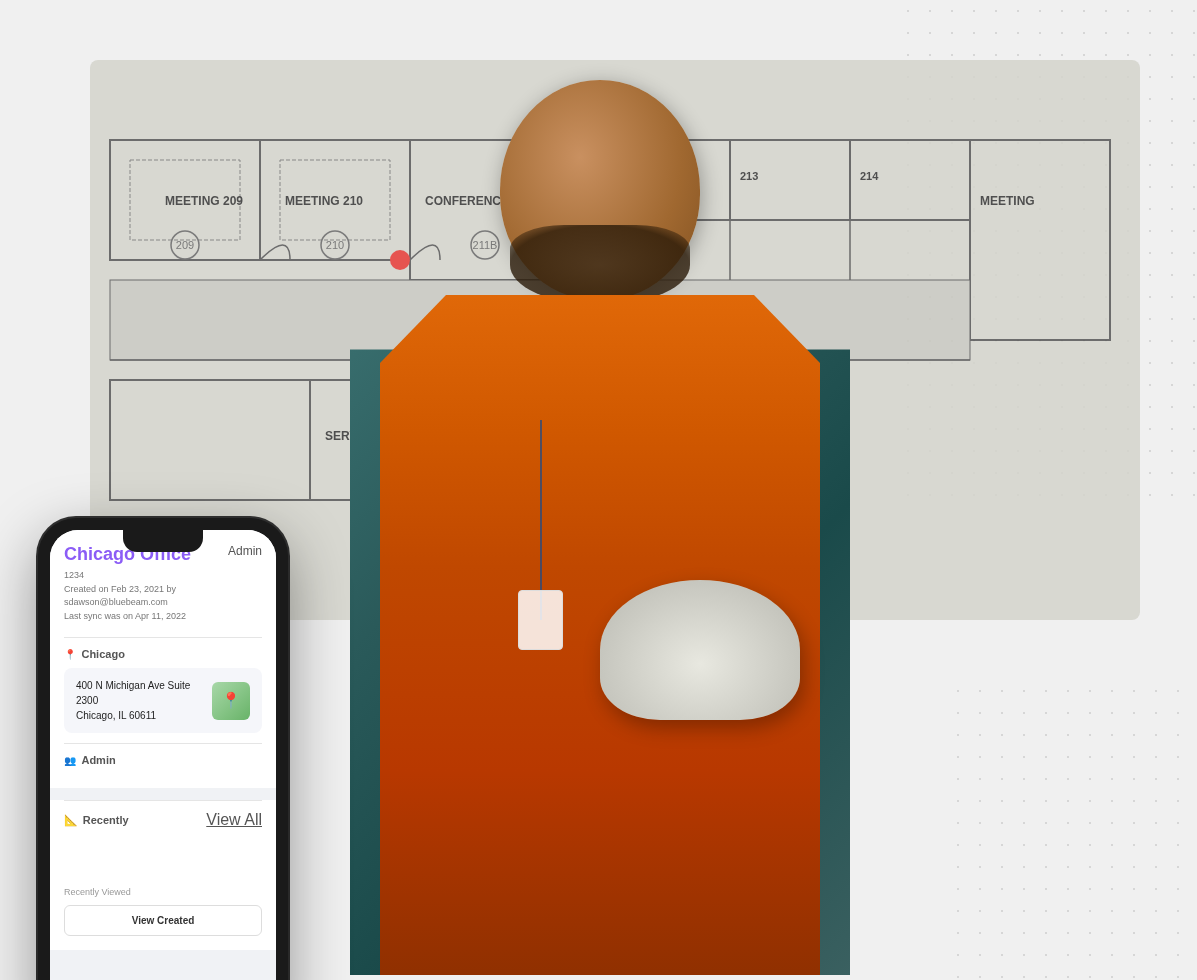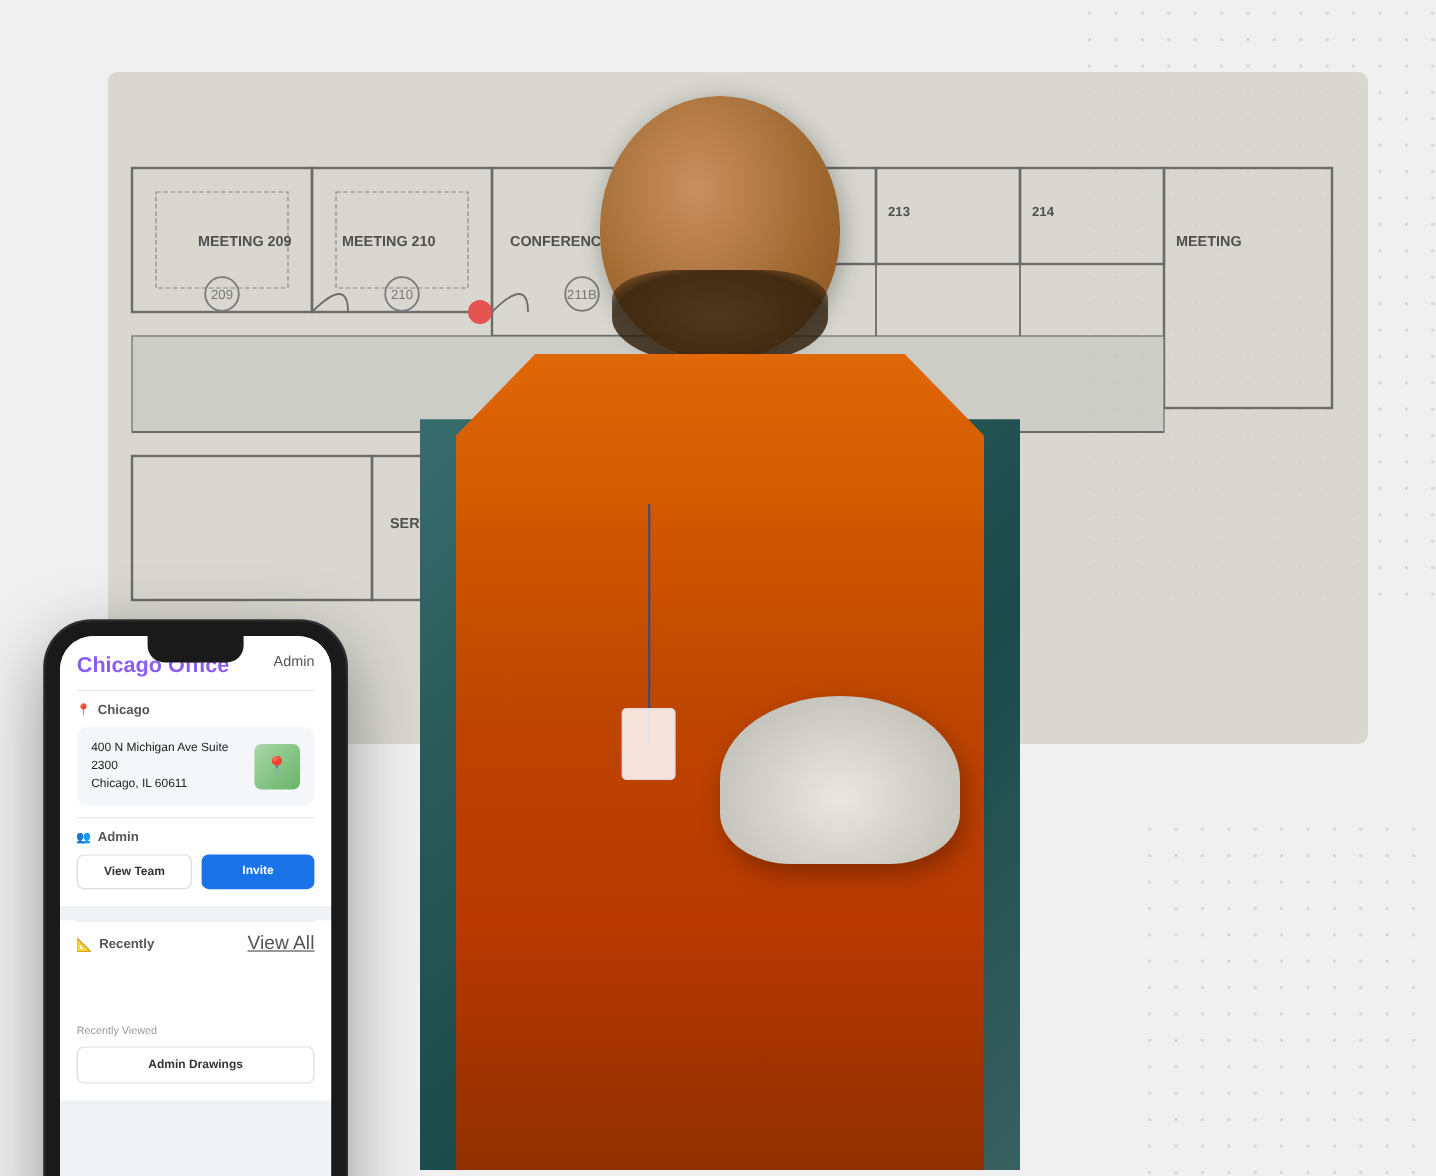--- a/index.html
+++ b/index.html
@@ -502,56 +502,57 @@
         <div class="phone-notch"></div>
 
 
         <div class="app-body">
 
           <div class="project-header">
             <div class="project-title">Chicago Office</div>
             <div class="edit-link">Admin</div>
           </div>
 
+          <div class="project-meta">
+            <div>1234</div>
+            <div>Created on Feb 23, 2021 by sdawson@bluebeam.com</div>
+            <div>Last sync was on Apr 11, 2022</div>
+          </div>
 
           <div class="section-divider"></div>
           <div class="section-title">
             <span class="section-icon">📍</span>
             <span>Chicago</span>
           </div>
 
           <div class="location-card">
             <div class="location-text">
               <div>400 N Michigan Ave Suite 2300</div>
               <div>Chicago, IL 60611</div>
             </div>
             <div class="map-thumbnail">📍</div>
           </div>
 
           <div class="section-divider"></div>
           <div class="admin-section">
             <div class="section-title">
               <span class="section-icon">👥</span>
               <span>Admin</span>
-            </div>
-            <div class="button-row">
-              <div class="btn-outline">View Team</div>
-              <div class="btn-blue">Invite</div>
             </div>
           </div>
         </div>
 
         <div class="drawings-section">
           <div class="drawings-header">
             <div class="drawings-title">
               <span>📐</span>
               <span>Recently</span>
             </div>
             <div class="view-all-link">View All</div>
           </div>
           <div class="recently-viewed">Recently Viewed</div>
-          <div class="btn-view-drawings">Admin Drawings</div>
+          <div class="btn-view-drawings">View Created</div>
         </div>
       </div>
     </div>
   </div>
 
 </div>
 
 </body></html>

